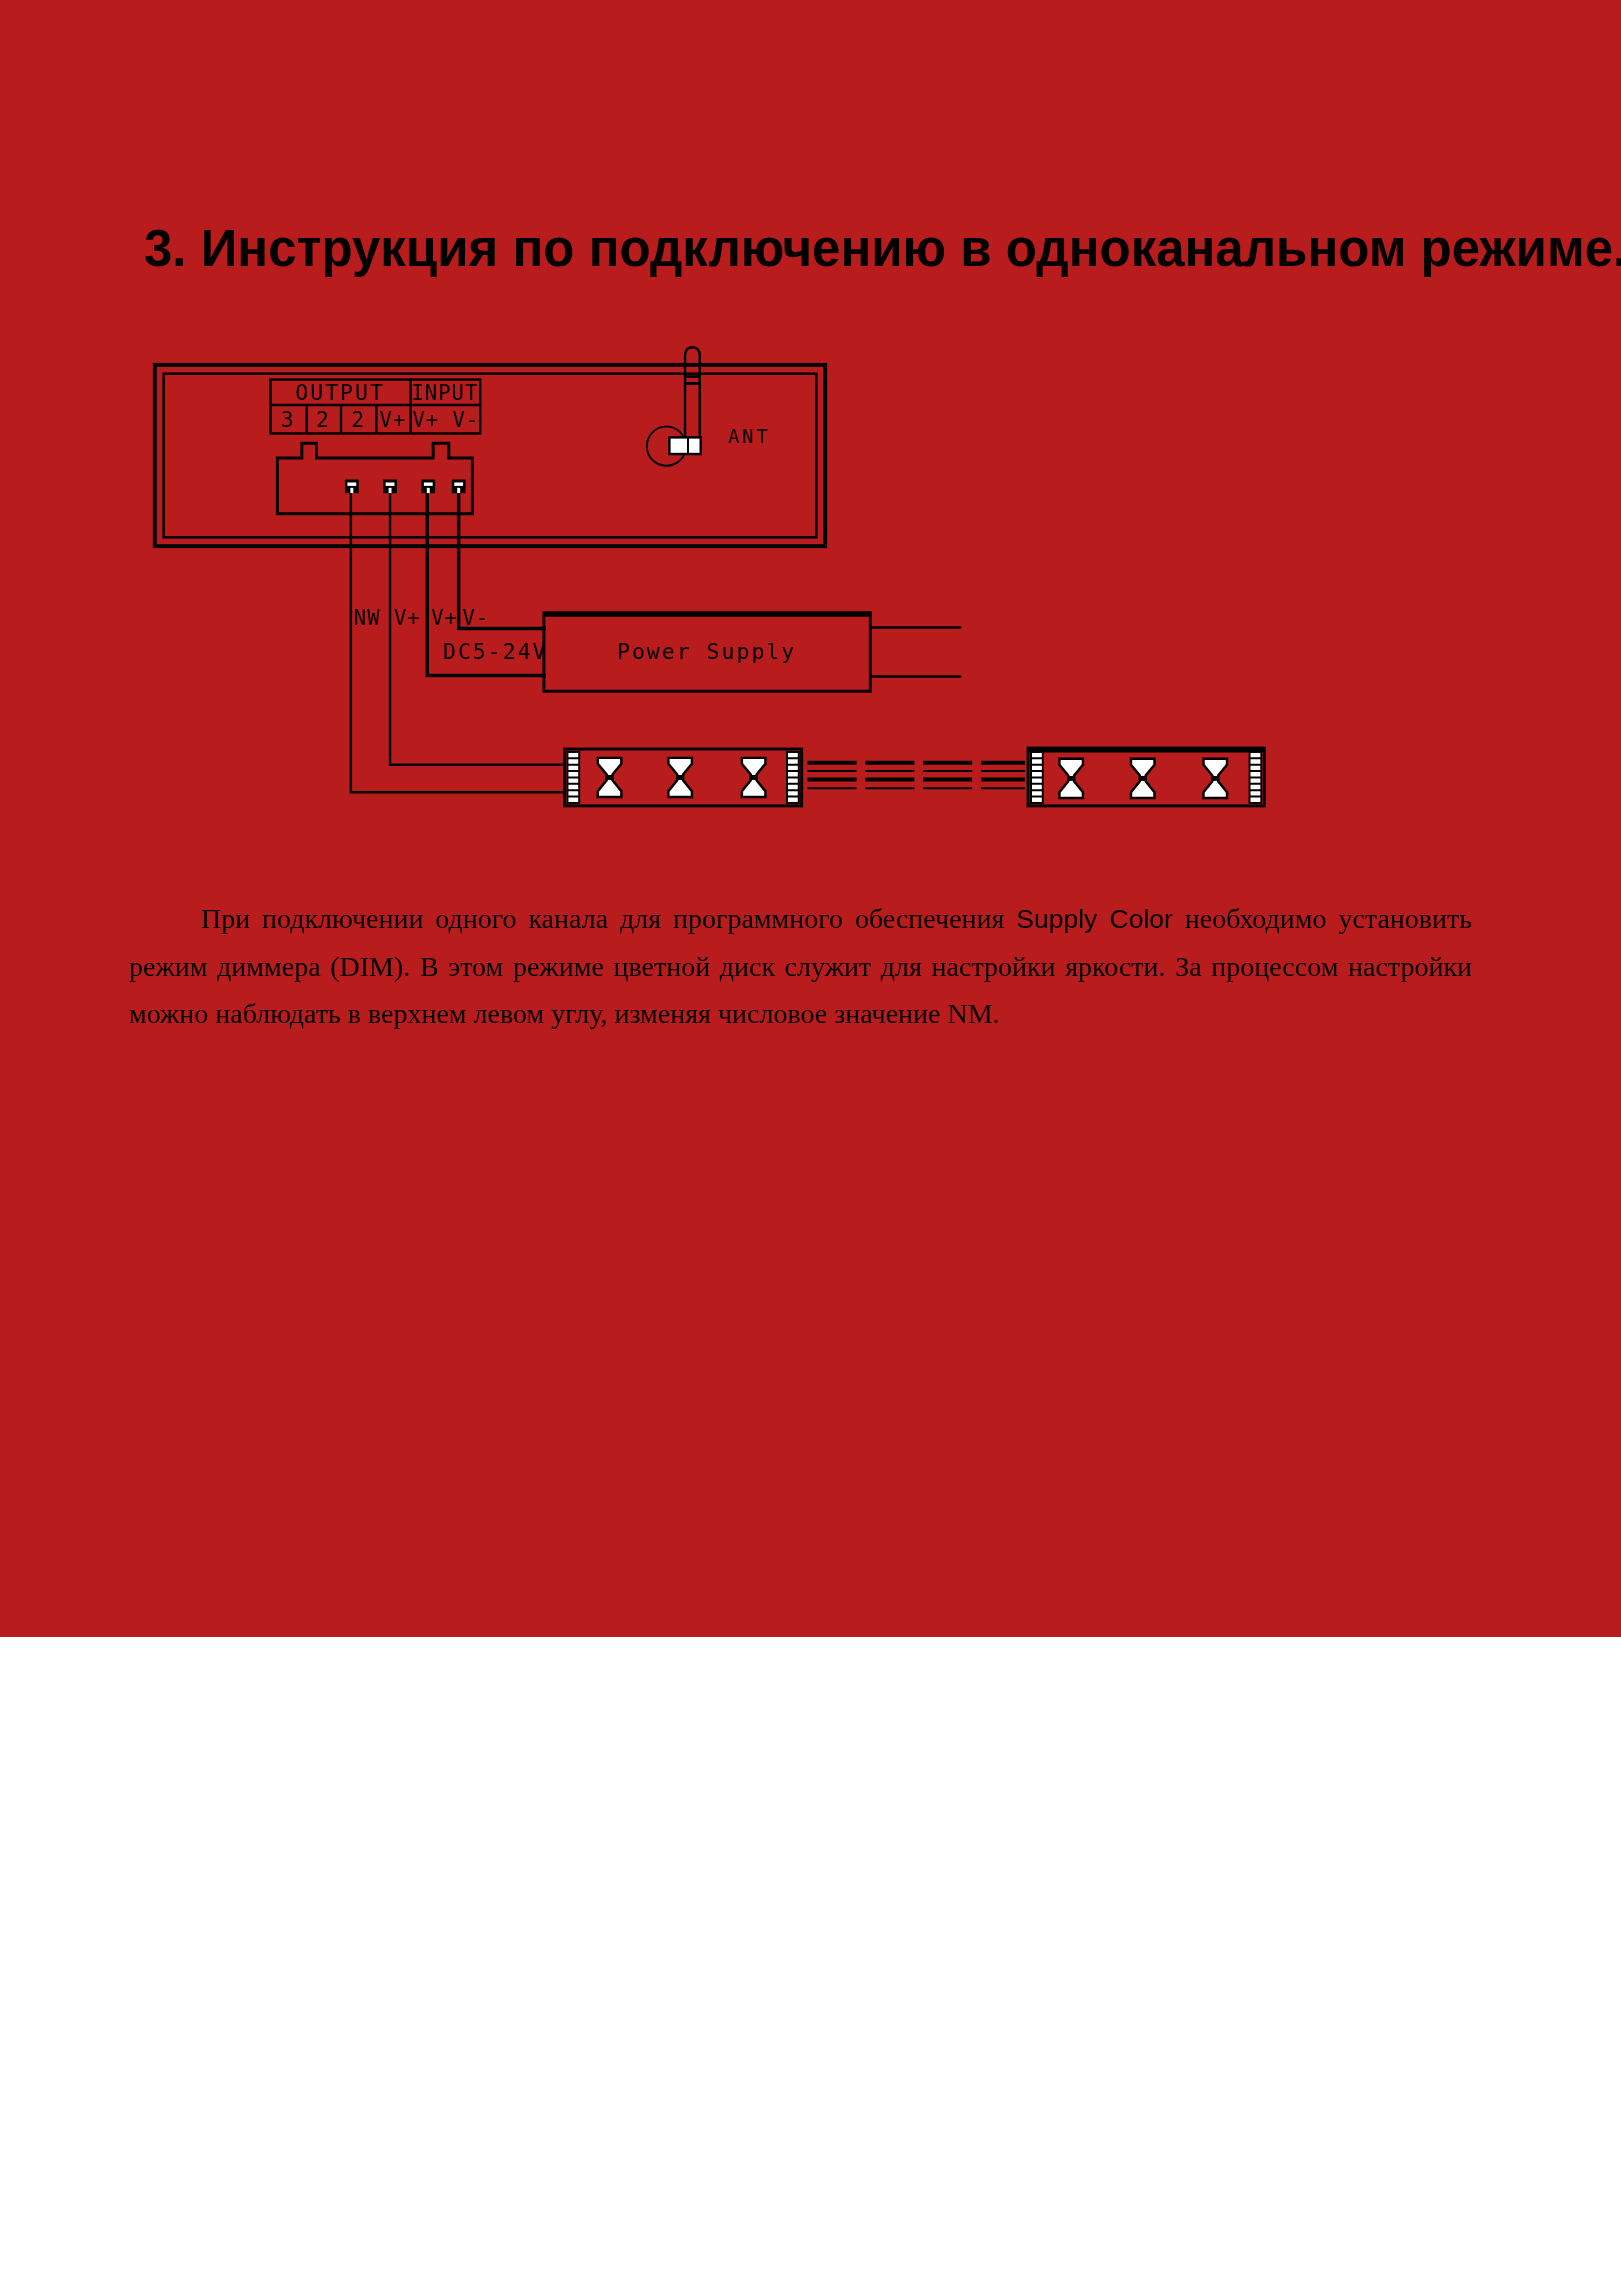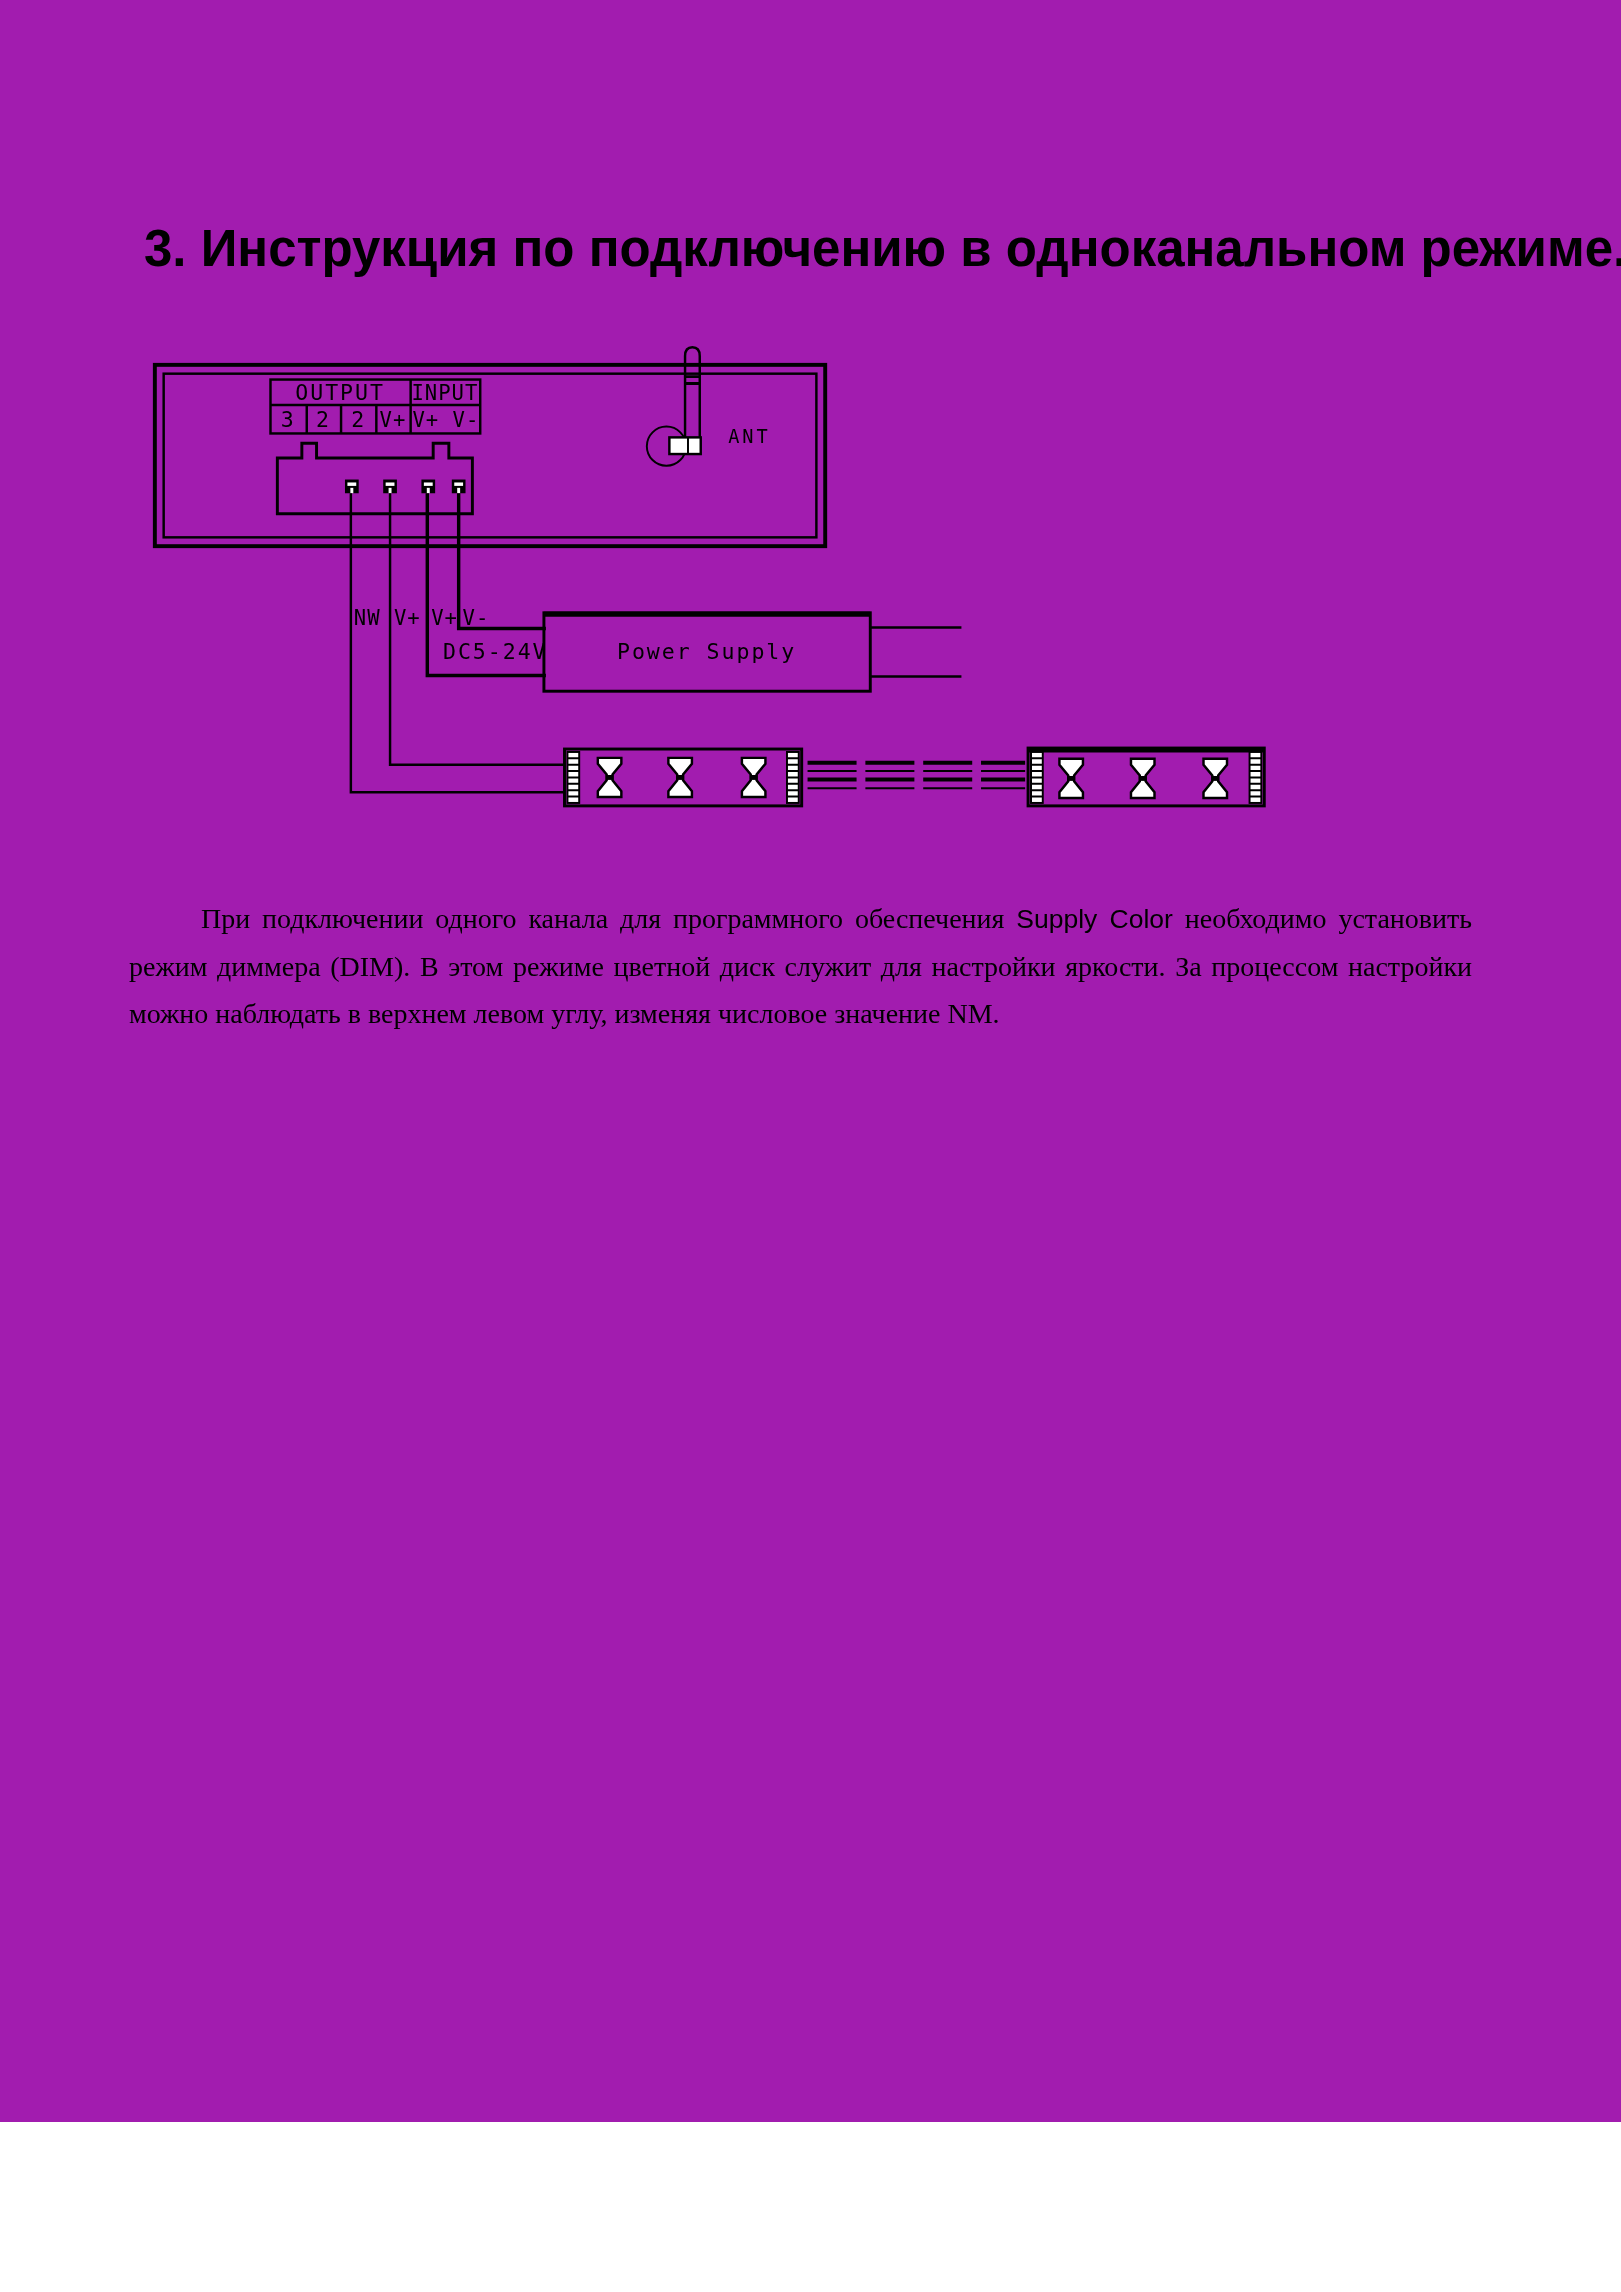--- a/index.html
+++ b/index.html
@@ -1,20 +1,20 @@
 <!DOCTYPE html>
 <html><head>
 <meta charset="utf-8">
 <style>
   html, body { margin: 0; padding: 0; background: #ffffff; }
   .page {
     position: relative;
     width: 1621px;
-    height: 2122px;
-    background: #a21caf;
+    height: 1637px;
+    background: #b91c1c;
     overflow: hidden;
     font-family: "Liberation Serif", serif;
     color: #000;
   }
   .heading {
     position: absolute;
     left: 144px;
     top: 218px;
     font-family: "Liberation Sans", sans-serif;
     font-size: 51px;

